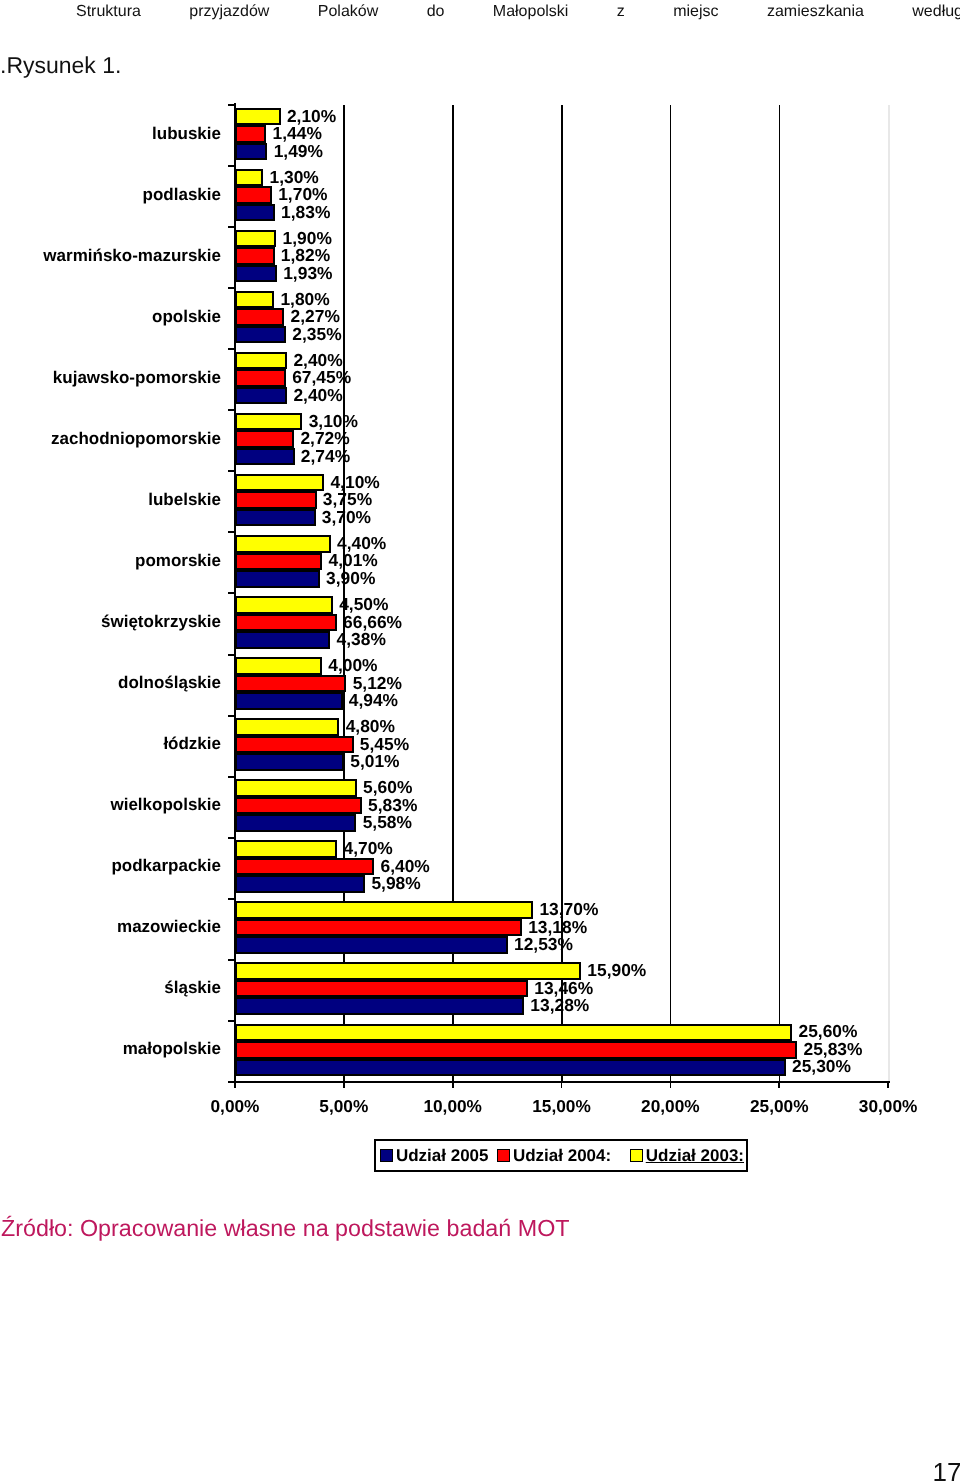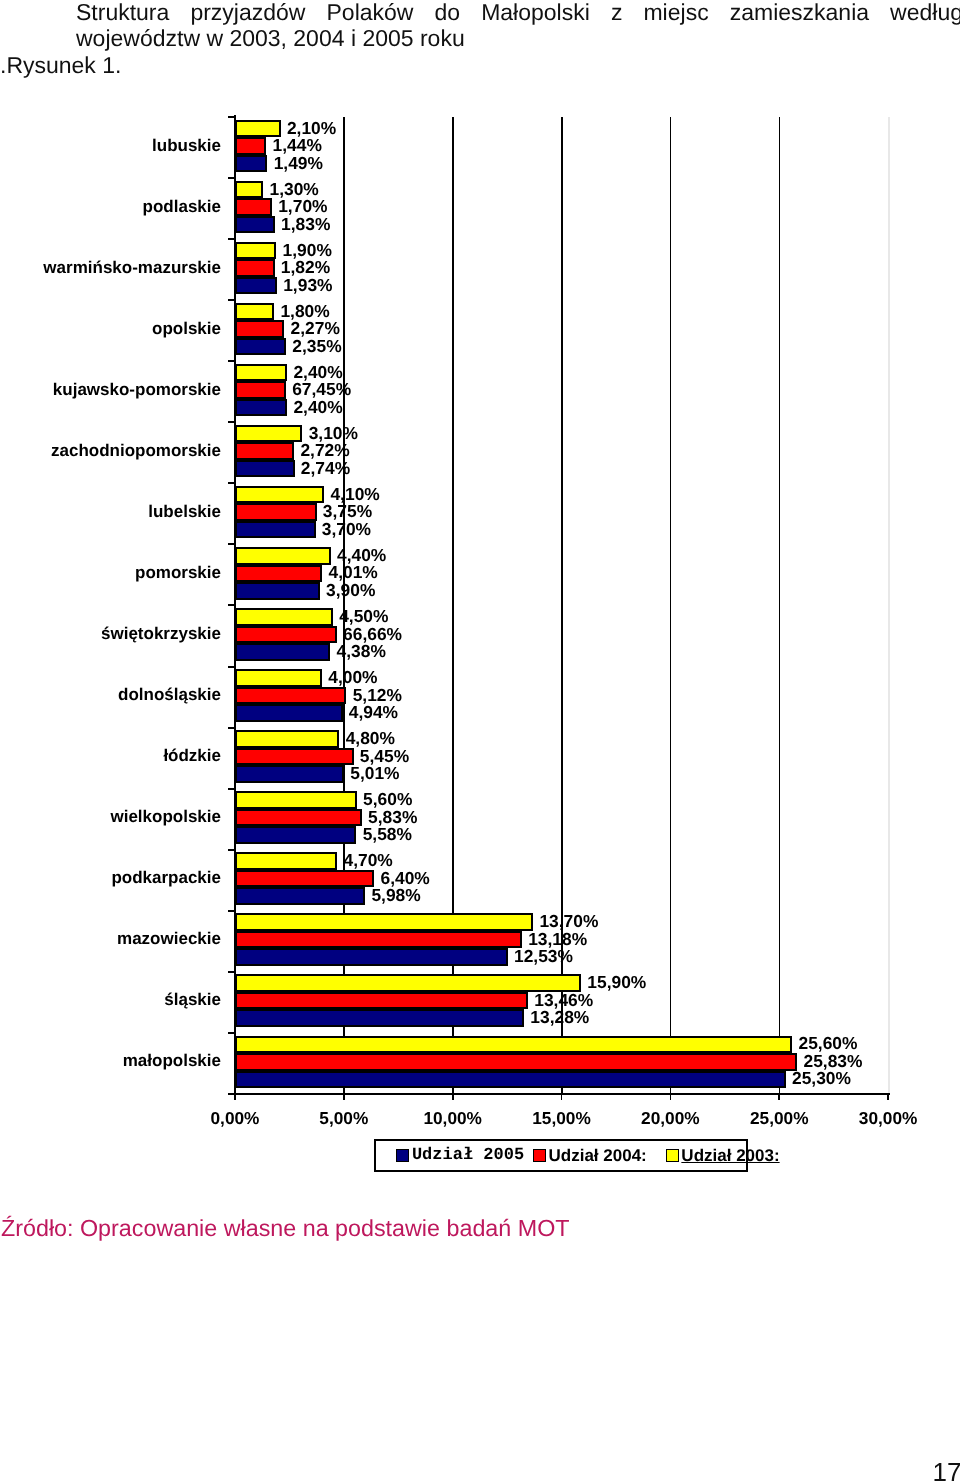--- a/index.html
+++ b/index.html
@@ -4,29 +4,29 @@
 <title>Struktura przyjazdow</title>
 <style>
   html,body{margin:0;padding:0;background:#ffffff;}
   body{width:960px;height:1481px;position:relative;overflow:hidden;
        font-family:"Liberation Sans",sans-serif;color:#000;
        -webkit-font-smoothing:antialiased;text-rendering:geometricPrecision;}
   .page{position:absolute;left:0;top:0;width:960px;height:1481px;}
 
   
   #title{position:absolute;left:0px;top:-1.5px;width:960px;
-         font-size:23px;line-height:26.7px;color:#111111;}
+         font-size:16px;line-height:26.7px;color:#111111;}
   #title .l1{display:block;width:887px;margin-left:76px;
              text-align:justify;text-align-last:justify;white-space:normal;}
   #title .l2{display:block;margin-left:76px;}
   #caption{position:absolute;left:0px;top:52px;font-size:23px;
            line-height:26.7px;color:#111111;}
 
   
-  #chart{position:absolute;left:0;top:12px;width:960px;height:1200px;}
+  #chart{position:absolute;left:0;top:0;width:960px;height:1200px;}
   .gridline{position:absolute;background:#000000;width:1.5px;}
   .axisline{position:absolute;background:#000;}
   .tick{position:absolute;background:#000;}
   .catlabel{position:absolute;text-align:right;font-size:17px;font-weight:bold;
             color:#000;white-space:nowrap;}
   .bar{position:absolute;border:2px solid #000;box-sizing:border-box;}
   .bar.y{background:#FFFF00;}
   .bar.r{background:#FF0000;}
   .bar.b{background:#000080;}
   .vallabel{position:absolute;font-size:17.4px;font-weight:bold;white-space:nowrap;color:#000;}
@@ -40,21 +40,20 @@
 
   #source{position:absolute;left:1px;top:1214.5px;font-size:23.3px;color:#be185d;line-height:26.7px;}
   #pageno{position:absolute;left:932.6px;top:1458.5px;font-size:26px;color:#111111;line-height:1;}
 </style>
 </head>
 <body>
 
 <div class="page">
   <div id="title">
     <span class="l1">Struktura przyjazdów Polaków do Małopolski z miejsc zamieszkania według</span>
-    <span class="l2">województw w 2003, 2004 i 2005 roku</span>
   </div>
   <div id="caption">.Rysunek 1.</div>
 
   <div id="chart">
       <div class="gridline" style="left: 343.35px; top: 104.5px; height: 977.46px;"></div>
       <div class="gridline" style="left: 452.2px; top: 104.5px; height: 977.46px;"></div>
       <div class="gridline" style="left: 561.05px; top: 104.5px; height: 977.46px;"></div>
       <div class="gridline" style="left: 669.9px; top: 104.5px; height: 977.46px;"></div>
       <div class="gridline" style="left: 778.75px; top: 104.5px; height: 977.46px;"></div>
       <div class="gridline" style="left: 887.6px; top: 104.5px; height: 977.46px; background: rgb(232, 232, 232); width: 2px;"></div>
@@ -199,21 +198,21 @@
       <div class="xtick" style="left: 185px; width: 100px; top: 1096.46px;">0,00%</div>
       <div class="xtick" style="left: 293.85px; width: 100px; top: 1096.46px;">5,00%</div>
       <div class="xtick" style="left: 402.7px; width: 100px; top: 1096.46px;">10,00%</div>
       <div class="xtick" style="left: 511.55px; width: 100px; top: 1096.46px;">15,00%</div>
       <div class="xtick" style="left: 620.4px; width: 100px; top: 1096.46px;">20,00%</div>
       <div class="xtick" style="left: 729.25px; width: 100px; top: 1096.46px;">25,00%</div>
       <div class="xtick" style="left: 838.1px; width: 100px; top: 1096.46px;">30,00%</div>
     </div>
 
   <div id="legend" style="left: 374px; top: 1139px; width: 374px; height: 33px; justify-content: flex-start; padding-left: 4.3px;">
-      <div class="lgitem" style="margin-left: 16px; font-family: Liberation Mono, monospace;">
+      <div class="lgitem" style="margin-left: 0px;">
         <span class="lgsw" style="background: rgb(0, 0, 128);"></span>
         <span>Udział 2005</span>
       </div>
       <div class="lgitem" style="margin-left: 8.8px;">
         <span class="lgsw" style="background: rgb(255, 0, 0);"></span>
         <span>Udział 2004:</span>
       </div>
       <div class="lgitem" style="margin-left: 19px; text-decoration: underline;">
         <span class="lgsw" style="background: rgb(255, 255, 0);"></span>
         <span>Udział 2003:</span>

